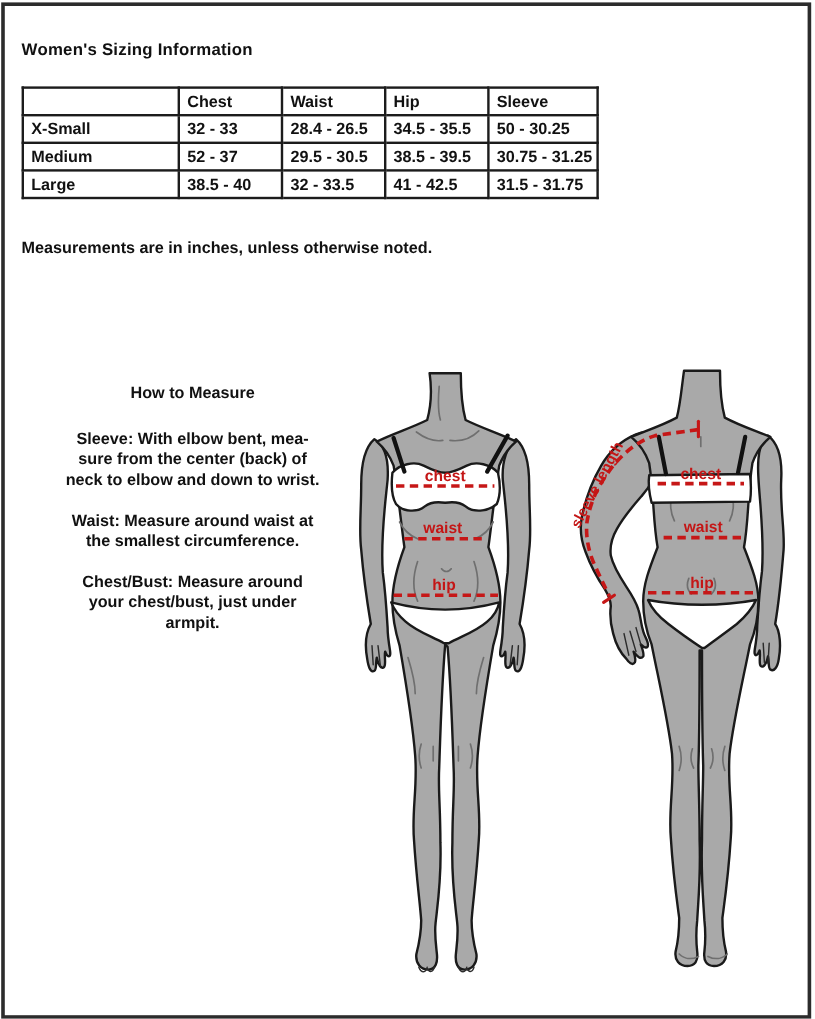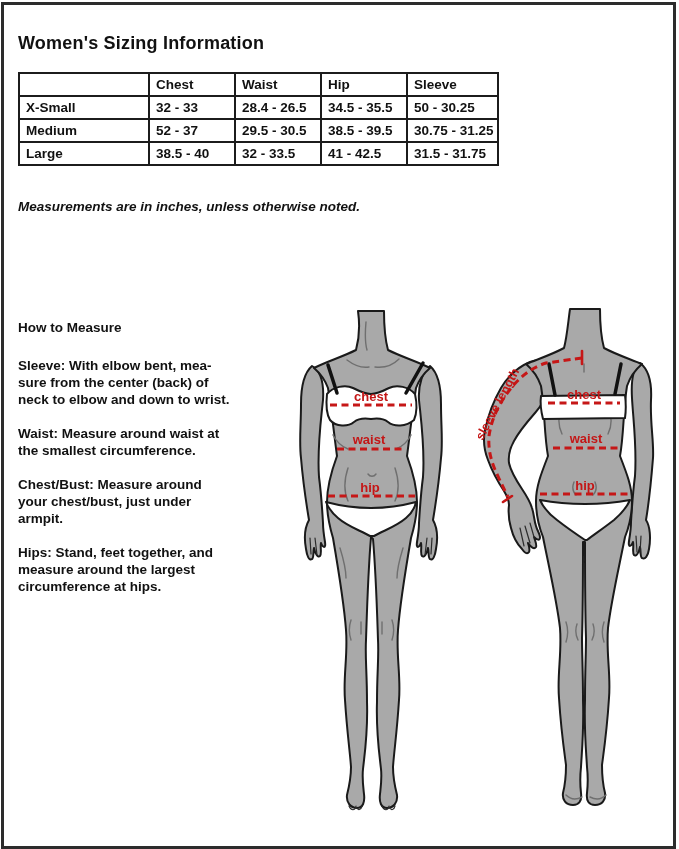--- a/index.html
+++ b/index.html
@@ -1,23 +1,23 @@
 <!DOCTYPE html>
 <html><head>
 <meta charset="utf-8">
 <style>
   html,body{margin:0;padding:0;background:#fff;}
   body{width:679px;height:849px;position:relative;font-family:"Liberation Sans",sans-serif;color:#111;overflow:hidden;}
   .sheet{position:absolute;left:1px;top:2px;width:669px;height:841px;border:3px solid #2c2c2c;background:#fff;}
   .abs{position:absolute;}
-  .page-title{left:18px;top:33px;font-size:18px;font-weight:700;letter-spacing:.2px;}
+  .page-title{left:18px;top:33px;font-size:14px;font-weight:700;letter-spacing:.2px;}
   table.sizing{left:18px;top:72px;border-collapse:collapse;table-layout:fixed;width:479px;font-size:13.5px;font-weight:700;}
   table.sizing th,table.sizing td{border:2px solid #1c1c1c;padding:1px 6px;height:19px;text-align:left;vertical-align:middle;line-height:17px;white-space:nowrap;overflow:hidden;}
-  .units-note{left:18px;top:199px;font-size:13.5px;font-weight:700;font-style:italic;}
-  .howto{left:18px;top:319px;width:285px;font-size:13.5px;font-weight:700;line-height:17px;}
+  .units-note{left:18px;top:199px;font-size:13.5px;font-weight:700;}
+  .howto{left:18px;top:319px;width:285px;font-size:13.5px;font-weight:700;line-height:17px;text-align:center;}
   .howto h2{font-size:13.5px;margin:0 0 21px 0;font-weight:700;}
   .howto p{margin:16px 0 17px 0;white-space:pre-line;}
   .fig{position:absolute;}
   .fig-front{left:295px;top:308px;}
   .fig-back{left:478px;top:306px;}
   .body-fill{fill:#a9a9a9;stroke:#1a1a1a;stroke-width:2;stroke-linejoin:round;}
   .white-fill{fill:#ffffff;stroke:#1a1a1a;stroke-width:2;stroke-linejoin:round;}
   .strap{stroke:#111;stroke-width:3.5;stroke-linecap:round;fill:none;}
   .hint{stroke:#6f6f6f;stroke-width:1.4;fill:none;stroke-linecap:round;}
   .hint2{stroke:#2b2b2b;stroke-width:1.2;fill:none;stroke-linecap:round;}
@@ -81,23 +81,20 @@
   <h2>How to Measure</h2>
   <div>
       <p>Sleeve: With elbow bent, mea-
 sure from the center (back) of
 neck to elbow and down to wrist.</p>
       <p>Waist: Measure around waist at
 the smallest circumference.</p>
       <p>Chest/Bust: Measure around
 your chest/bust, just under
 armpit.</p>
-      <p>Hips: Stand, feet together, and
-measure around the largest
-circumference at hips.</p>
     </div>
 </div>
 
 <svg class="fig fig-front" width="180" height="510" viewBox="0 0 180 510">
 
   <path class="body-fill" d="M17,58 C10,64 6,78 6,96 C6,118 4,134 6,150 C8,174 11,194 14,212 C10,219 9,230 11,241 C12,248 14,253 17,251 C19,250 18,244 19,240 C20,246 23,250 25,248 C27,246 25,239 26,235 C28,240 31,241 30,234 C29,228 28,222 28,215 C27,198 26,184 24,169 C22,140 26,112 28,92 C29,76 26,63 17,58 Z"></path>
   <path class="body-fill" d="M135,58 C142,64 146,78 146,96 C146,118 148,134 146,150 C144,174 141,194 138,212 C142,219 143,230 141,241 C140,248 138,253 135,251 C133,250 134,244 133,240 C132,246 129,250 127,248 C125,246 127,239 126,235 C124,240 121,241 122,234 C123,228 124,222 124,215 C125,198 126,184 128,169 C130,140 126,112 124,92 C123,76 128,63 135,58 Z"></path>
   <path class="hint2" d="M15,230 L16,246 M20,230 L22,247 M137,230 L136,246 M132,230 L130,247"></path>
 
   <path class="body-fill" d="M63,3 L89,3 C89,17 90,31 93,42 C107,49 121,53 135,60 C128,66 124,72 121,80 C117,105 115,126 112,148 C119,167 122,180 122,194 C122,209 119,220 116,230 C110,265 105,295 103,322 C101,348 106,368 104,392 C102,424 99,444 98,459 C98,470 100,479 102,487 C103,495 98,500 92,500 C86,500 84,494 85,486 C86,477 87,470 86,461 C84,443 81,424 82,394 C82,364 84,349 83,332 C82,302 81,266 78,231 L76,229 C73,265 72,302 71,332 C70,349 72,364 72,394 C73,424 70,443 68,461 C67,470 68,477 69,486 C70,494 68,500 62,500 C56,500 51,495 52,487 C54,479 56,470 56,459 C55,444 52,424 50,392 C48,368 53,348 51,322 C49,295 44,265 38,230 C35,220 32,209 32,194 C32,180 35,167 42,148 C39,126 37,105 33,80 C30,72 26,66 19,60 C33,53 47,49 61,42 C64,31 65,17 63,3 Z"></path>

